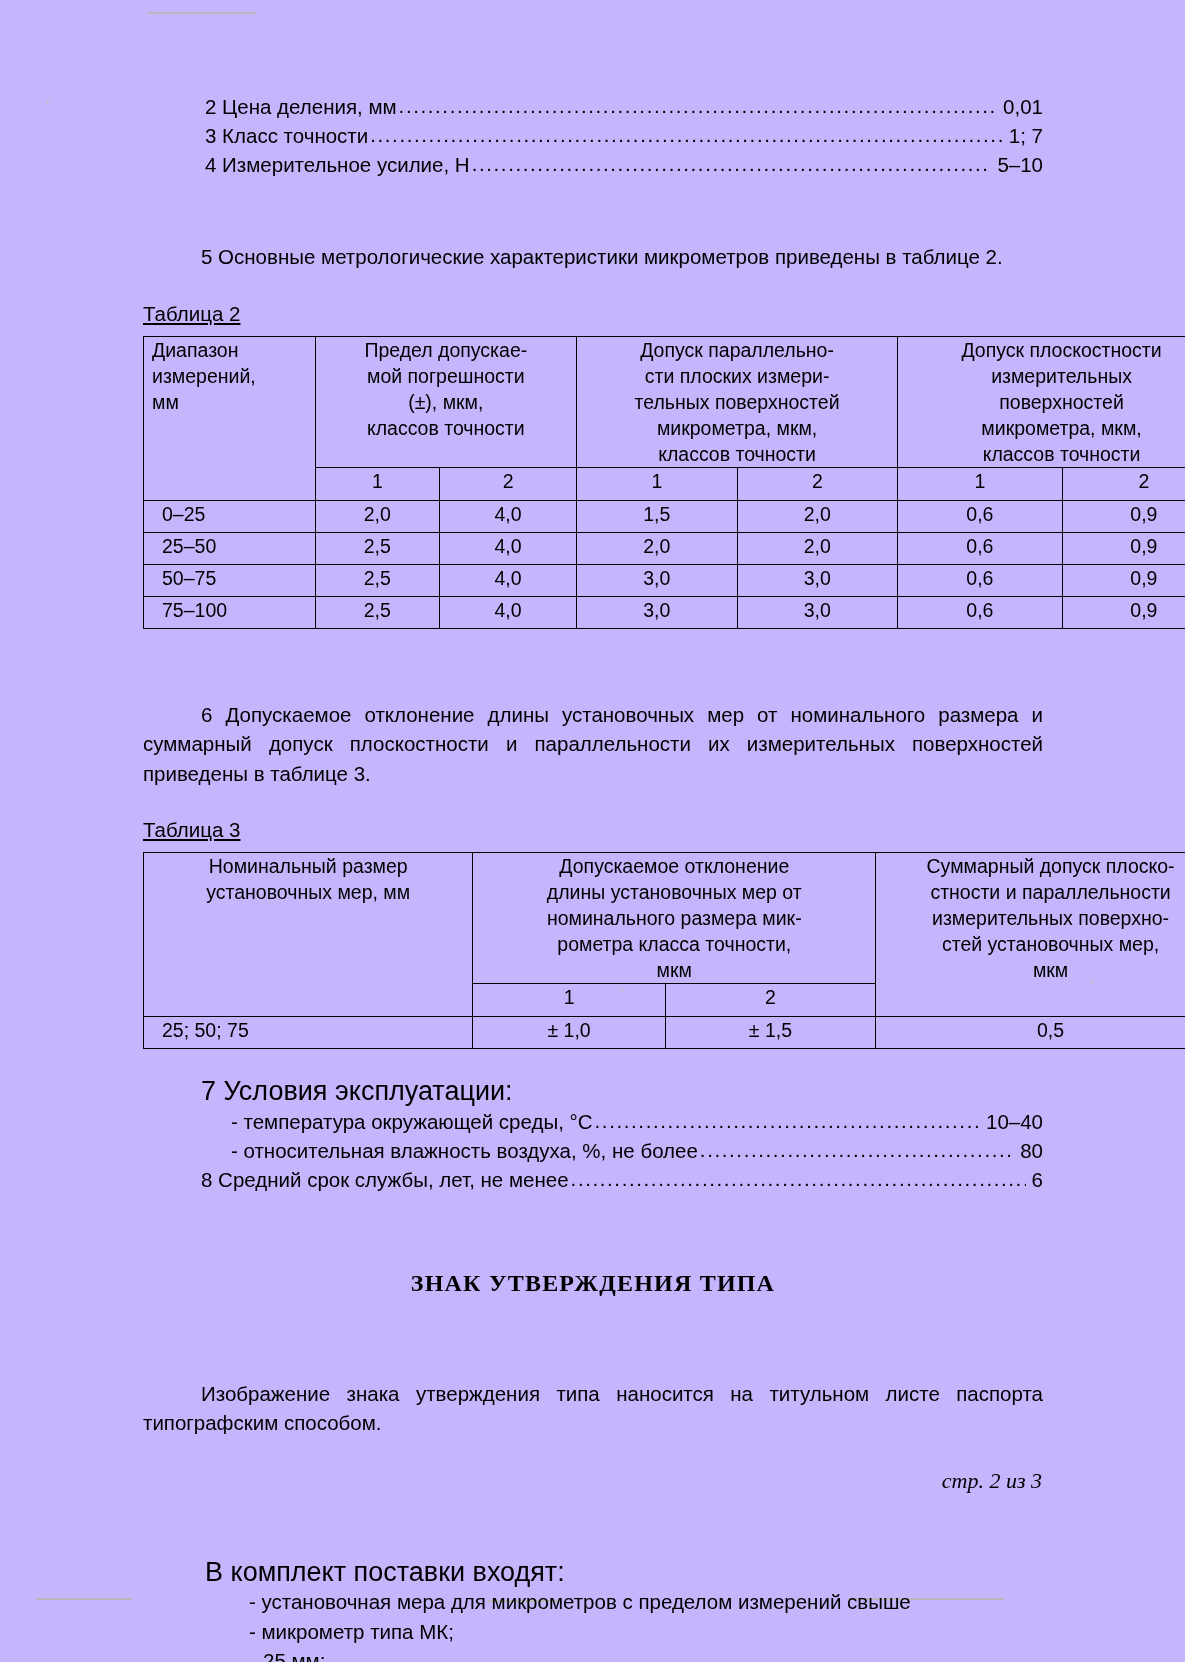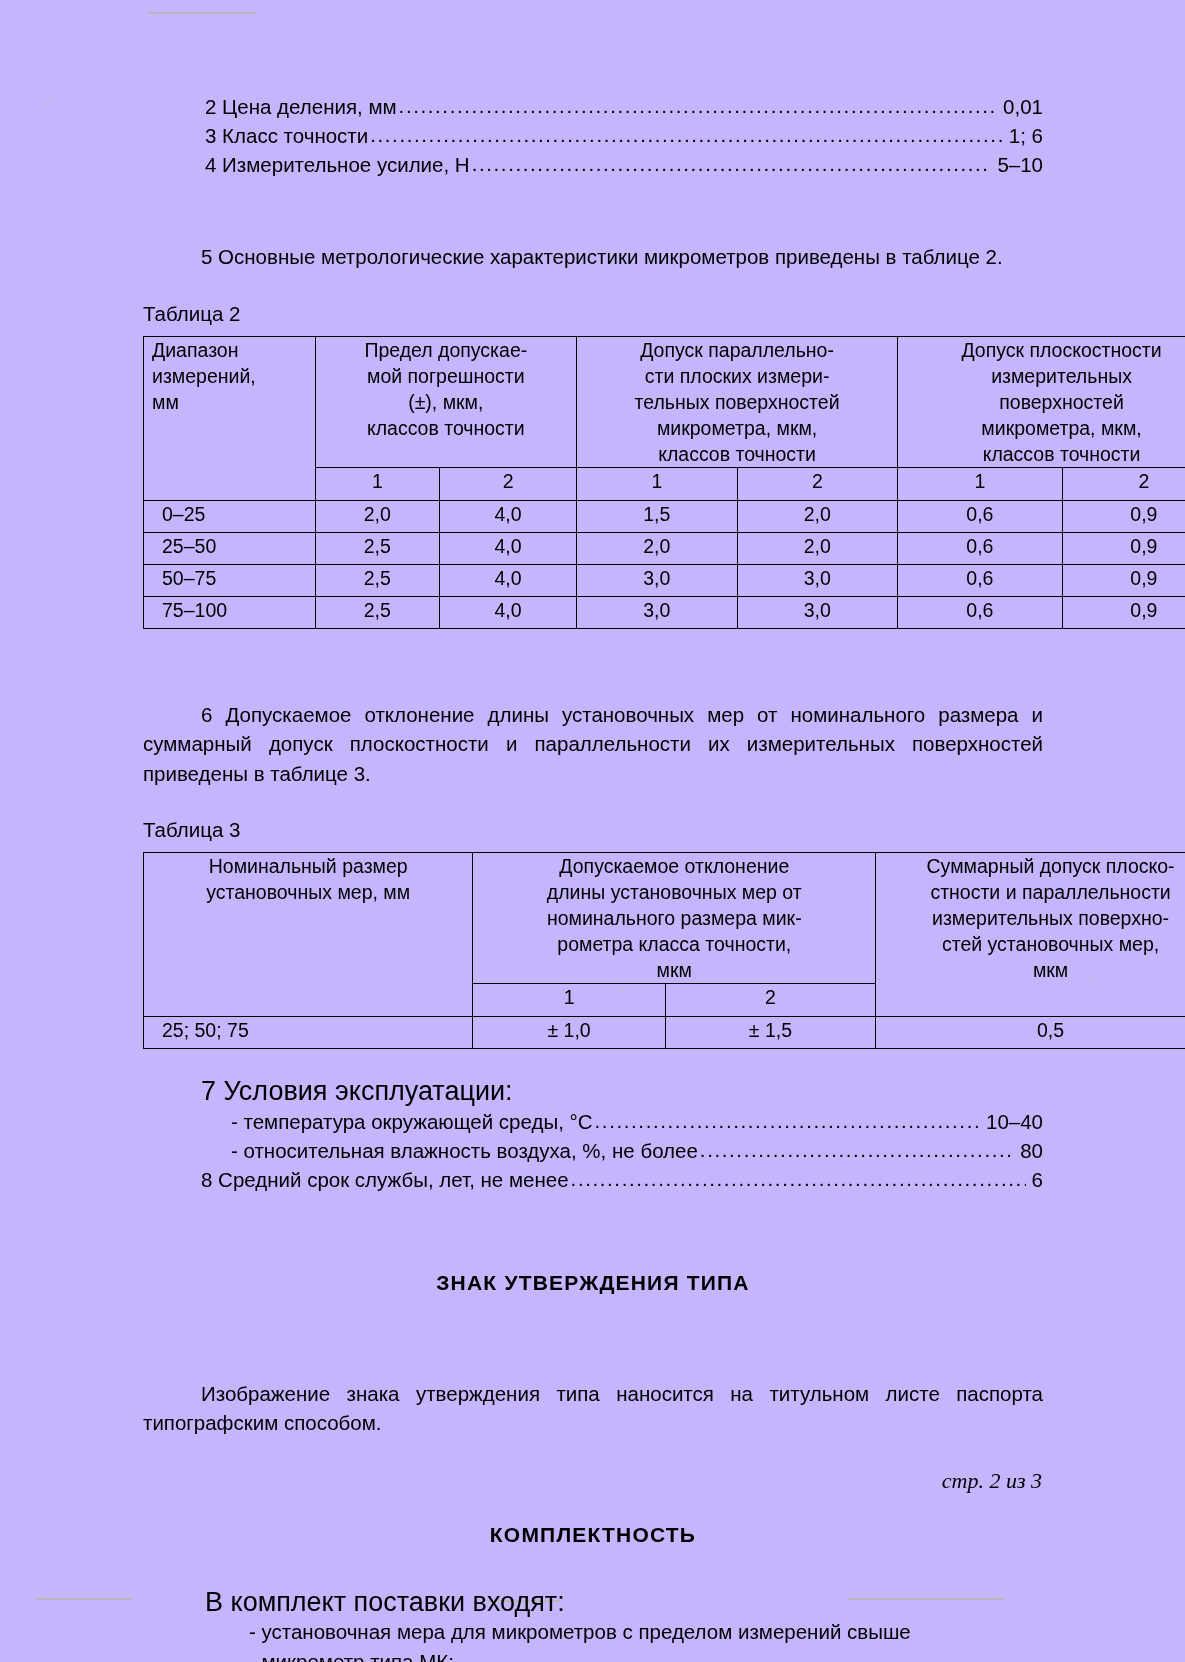--- a/index.html
+++ b/index.html
@@ -67,20 +67,21 @@
     font-size: 20.5px;
     line-height: 29.5px;
     text-align: justify;
     margin: 0;
   }
   .para.indent { text-indent: 58px; margin-top: 43px; }
 
   .tbl-caption {
     font-size: 20.5px;
     line-height: 28px;
+    text-decoration: underline;
   }
 
   table.doc {
     border-collapse: collapse;
     width: 1083px;
     table-layout: fixed;
     font-size: 19.5px;
     line-height: 26px;
   }
   table.doc td, table.doc th {
@@ -107,25 +108,26 @@
     text-align: center;
     vertical-align: middle;
   }
   .datarow td.first {
     text-align: left;
     padding-left: 18px;
   }
 
   h2.section {
     text-align: center;
-    font-size: 21px;
+    font-size: 24px;
     font-weight: bold;
     letter-spacing: 1.2px;
     margin: 0;
     line-height: 30px;
+    font-family: Liberation Serif, serif;
   }
 
   .list-plain {
     font-size: 27px;
     line-height: 29.5px;
   }
   .list-item {
     font-size: 20.5px;
     line-height: 29.5px;
     padding-left: 44px;
@@ -167,21 +169,21 @@
 
     <div style="padding-left:62px;">
       <div class="dotline">
         <span class="lbl"><span>2</span>&nbsp;<span>Цена деления, мм</span></span>
         <span class="fill">.............................................................................................</span>
         <span class="val">0,01</span>
       </div>
       <div class="dotline">
         <span class="lbl"><span>3</span>&nbsp;<span>Класс точности</span></span>
         <span class="fill">.............................................................................................</span>
-        <span class="val">1; 6</span>
+        <span class="val">1; 7</span>
       </div>
       <div class="dotline">
         <span class="lbl"><span>4</span>&nbsp;<span>Измерительное усилие, Н</span></span>
         <span class="fill">.............................................................................................</span>
         <span class="val">5–10</span>
       </div>
     </div>
 
     <div class="spacer-20"></div>
 
@@ -355,21 +357,20 @@
 
     <h2 class="section">ЗНАК  УТВЕРЖДЕНИЯ  ТИПА</h2>
 
     <div class="spacer-38"></div>
 
     <p class="para indent">Изображение знака утверждения типа наносится на титульном листе паспорта типографским способом.</p>
 
     <div class="spacer-54"></div>
     <div class="spacer-28"></div>
 
-    <h2 class="section">КОМПЛЕКТНОСТЬ</h2>
 
     <div class="spacer-38"></div>
 
     <div style="padding-left:62px;">
       <div class="list-plain">В комплект поставки входят:</div>
       <div class="list-item" style="width:800px;">- установочная мера для микрометров с пределом измерений свыше</div>
       <div class="list-item nojust">- микрометр типа МК;</div>
       <div class="list-item nojust list-cont">25 мм;</div>
       <div class="list-item nojust">- паспорт МК-01.00.00ПС.</div>
     </div>

